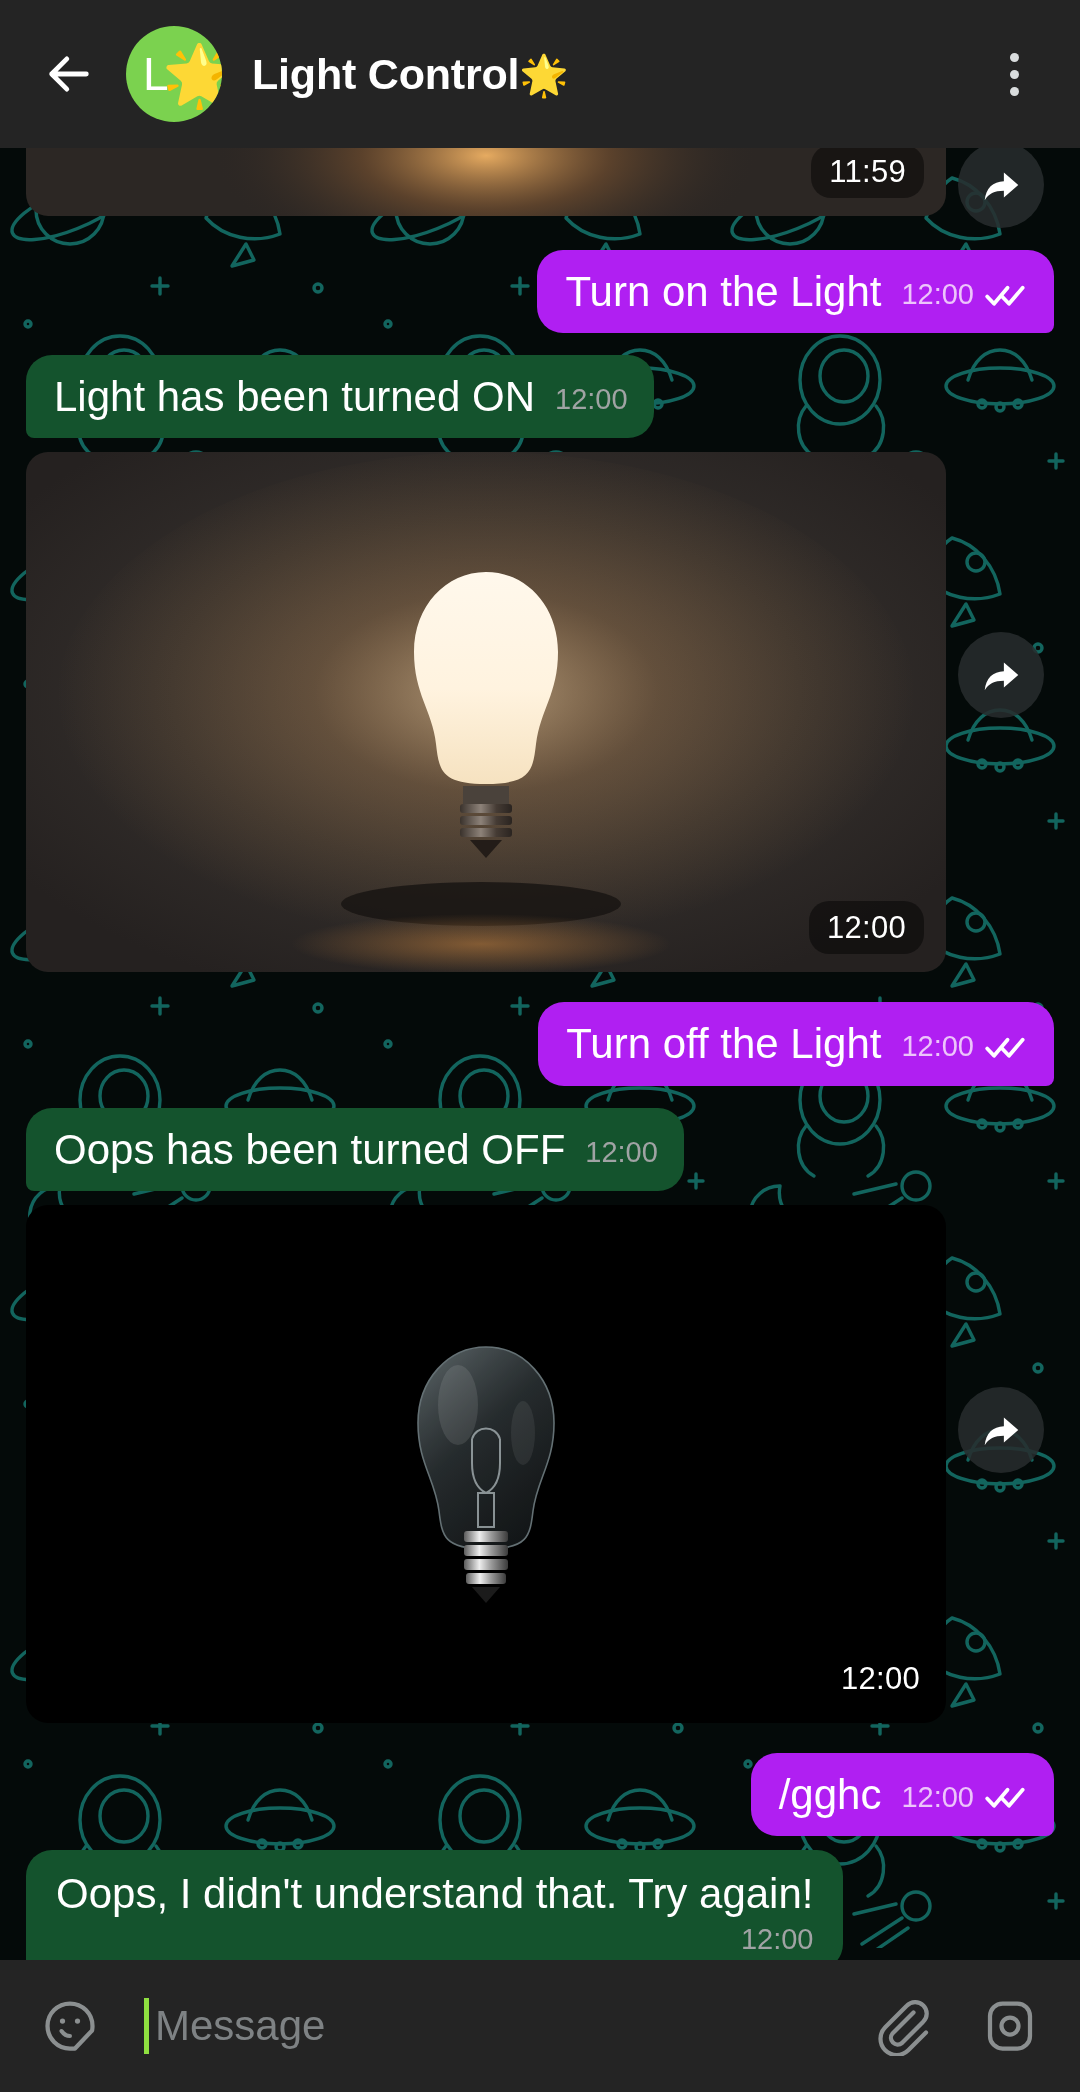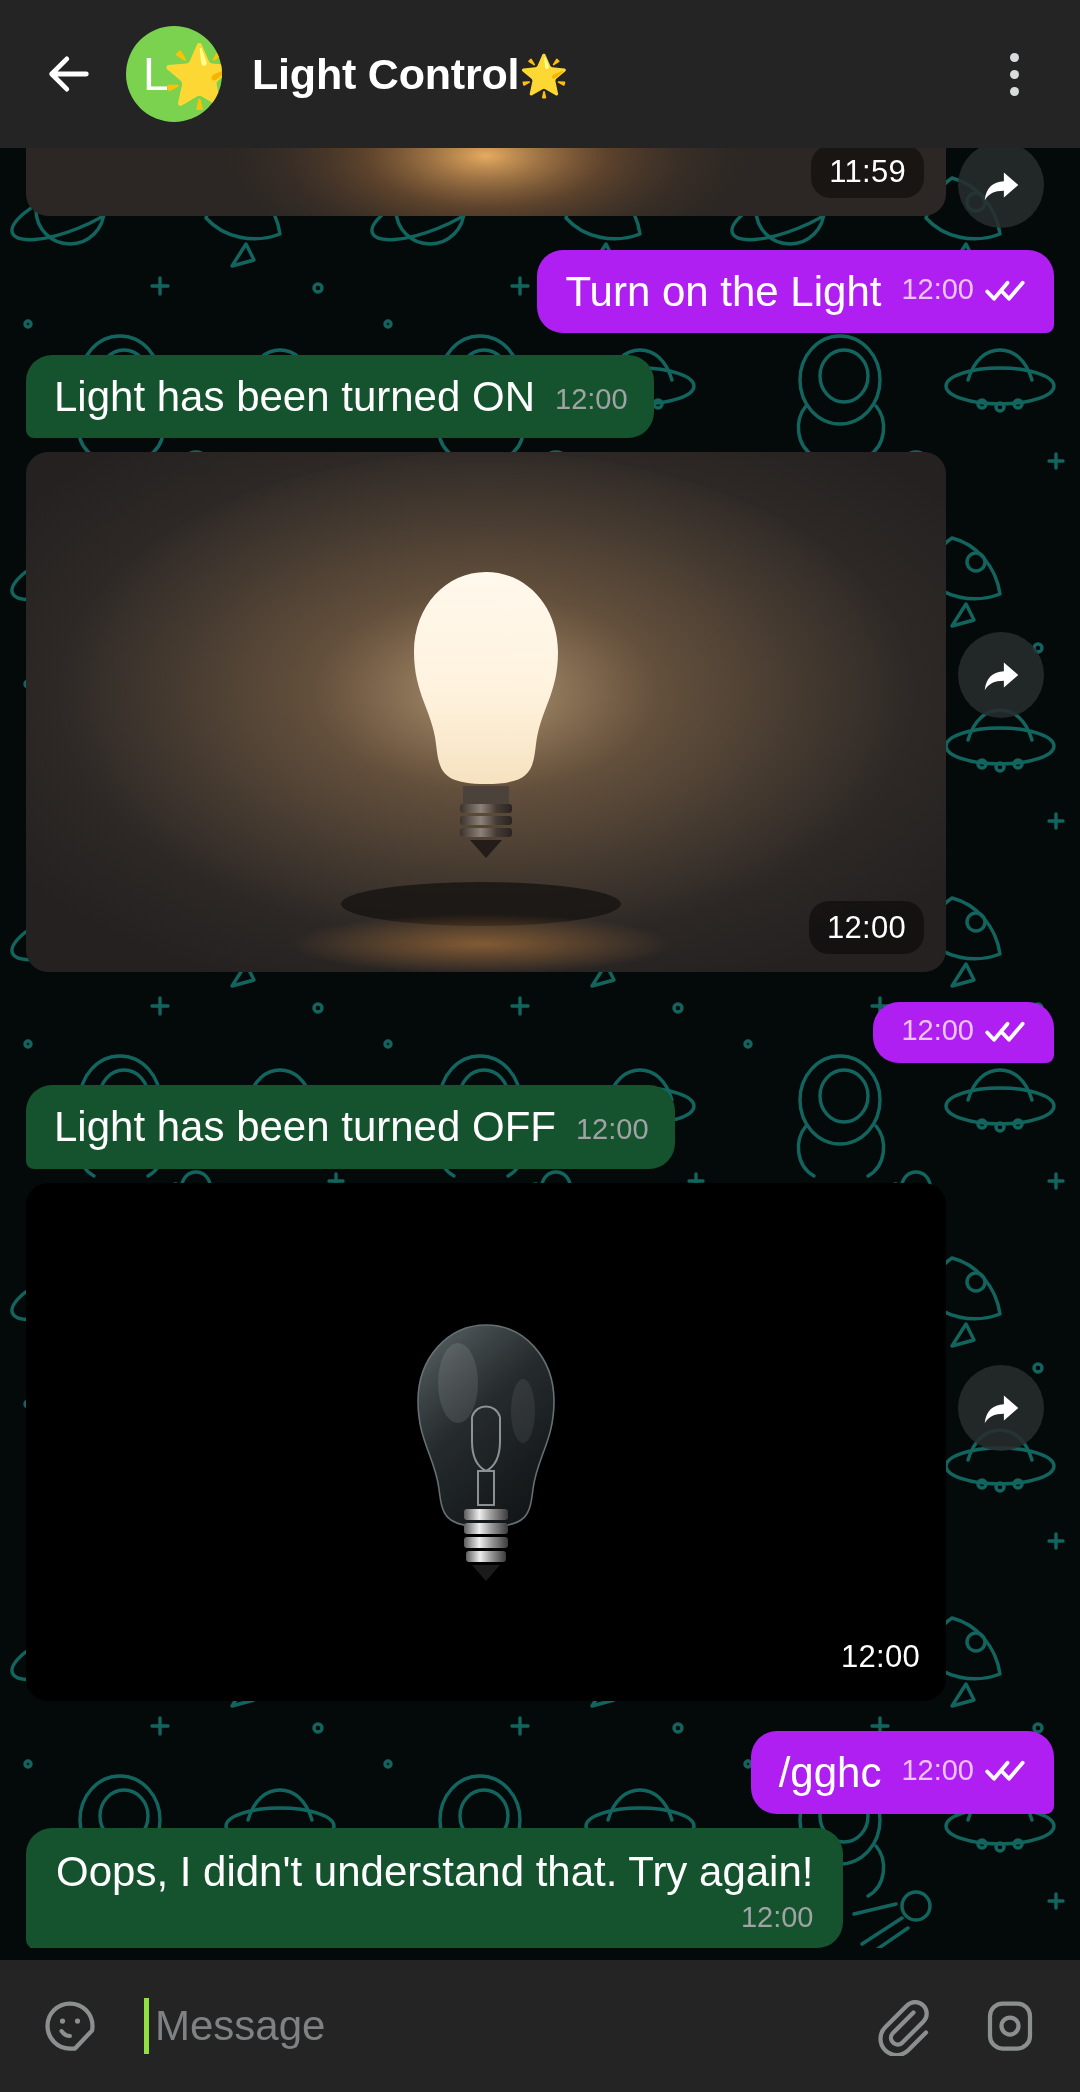--- a/index.html
+++ b/index.html
@@ -144,21 +144,20 @@
     max-width: 860px;
     border-radius: 26px;
     padding: 16px 26px 16px 28px;
     display: flex;
     align-items: baseline;
     gap: 20px;
   }
   .bubble.out {
     background: #b01ff2;
     border-bottom-right-radius: 8px;
-    align-items: center;
   }
   .bubble.in {
     background: #14532d;
     border-bottom-left-radius: 8px;
   }
   .bubble.stacked {
     flex-direction: column;
     align-items: flex-end;
     gap: 2px;
   }
@@ -441,33 +440,34 @@
           <div class="fwd-btn" style="top:180px;">
             <svg viewBox="0 0 24 24">
               <path d="M13.5 5.5 21 12l-7.5 6.5V15c-5 0-8 1.6-10 5 .6-6.4 4.3-9.6 10-9.9V5.5z" fill="#ffffff"></path>
             </svg>
           </div>
         </div>
       </div>
 
       <div class="row out" style="margin-top:30px;">
         <div class="bubble out">
+          <span class="bubble-text">Turn off the Light</span>
           <span class="meta">
             <span class="time">12:00</span>
             <svg class="ticks" viewBox="0 0 28 16">
               <path d="M2 9l4.4 4.6L15 3.4" fill="none" stroke="#ffffff" stroke-width="2.4" stroke-linecap="round" stroke-linejoin="round"></path>
               <path d="M11.5 9l4.4 4.6L24.6 3.4" fill="none" stroke="#ffffff" stroke-width="2.4" stroke-linecap="round" stroke-linejoin="round"></path>
             </svg>
           </span>
         </div>
       </div>
 
       <div class="row in" style="margin-top:22px;">
         <div class="bubble in">
-          <span class="bubble-text">Light has been turned OFF</span>
+          <span class="bubble-text">Oops has been turned OFF</span>
           <span class="meta">
             <span class="time">12:00</span>
           </span>
         </div>
       </div>
 
       <div class="row in photo-row" style="margin-top:14px;">
         <div class="photo-wrap" style="width:100%;">
           <div class="photo" style="height:518px;">
             <svg class="photo-inner" viewBox="0 0 920 518" preserveAspectRatio="none">

